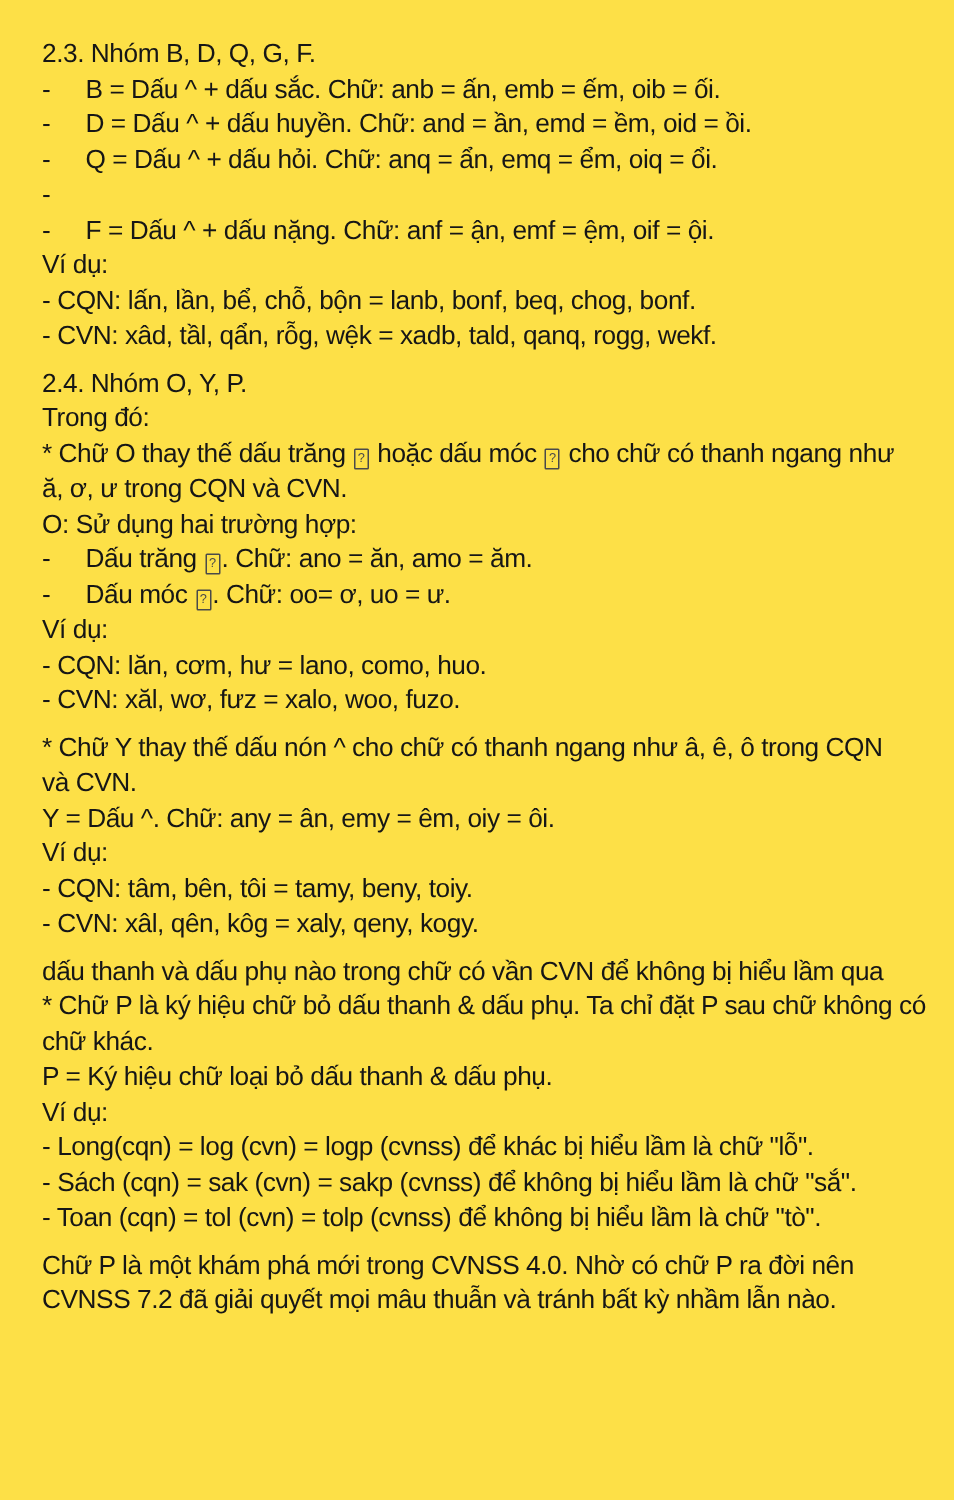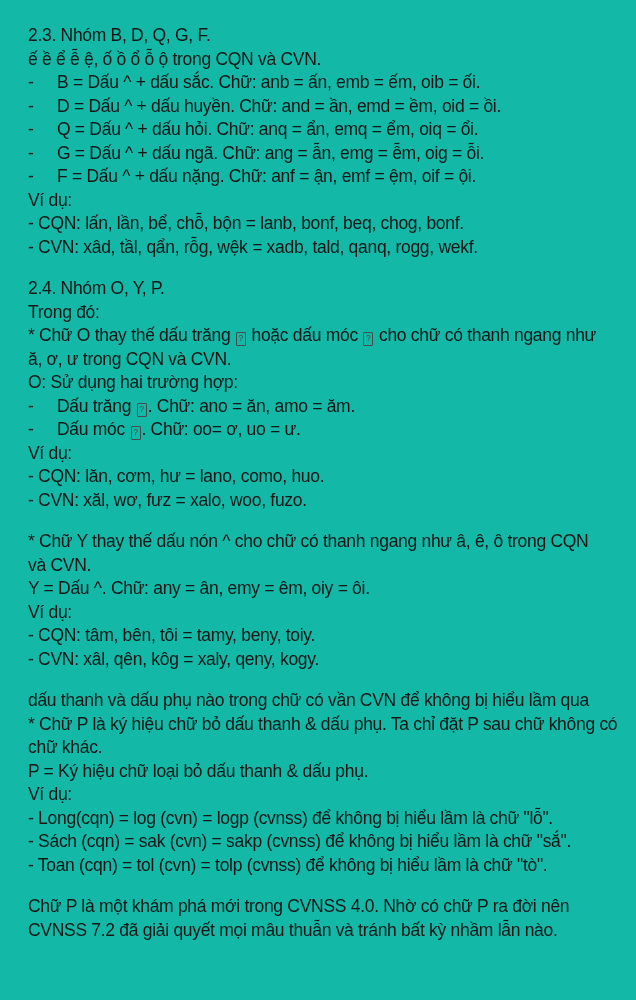--- a/index.html
+++ b/index.html
@@ -5,31 +5,31 @@
   html, body {
     margin: 0;
     padding: 0;
     background: #ffffff;
   }
   .page {
     position: relative;
     width: 636px;
     height: 1000px;
     box-sizing: border-box;
-    background: #14b8a6;
+    background: #fde047;
     overflow: hidden;
     padding: 24px 20px 0 28px;
     font-family: "Liberation Sans", sans-serif;
     font-size: 17.5px;
     line-height: 23.5px;
     letter-spacing: -0.3px;
     color: #161616;
   }
   .block + .block {
-    margin-top: 18px; 
+    margin-top: 8px; 
   }
   .line {
     white-space: pre;
     min-height: 23.5px;
   }
   .line.bullet {
     display: flex;
   }
   .line.bullet .dash {
     flex: 0 0 29px;
@@ -55,25 +55,24 @@
     margin: 0 1px;
   }
 </style>
 </head>
 <body>
 
 <div class="page">
   <div>
       <div class="block">
         <div class="line">2.3. Nhóm B, D, Q, G, F.</div>
-        <div class="line">ế ề ể ễ ệ, ố ồ ổ ỗ ộ trong CQN và CVN.</div>
         <div class="line bullet"><span class="dash">-</span><span class="content">B = Dấu ^ + dấu sắc. Chữ: anb = ấn, emb = ếm, oib = ối.</span></div>
         <div class="line bullet"><span class="dash">-</span><span class="content">D = Dấu ^ + dấu huyền. Chữ: and = ần, emd = ềm, oid = ồi.</span></div>
         <div class="line bullet"><span class="dash">-</span><span class="content">Q = Dấu ^ + dấu hỏi. Chữ: anq = ẩn, emq = ểm, oiq = ổi.</span></div>
-        <div class="line bullet"><span class="dash">-</span><span class="content">G = Dấu ^ + dấu ngã. Chữ: ang = ẫn, emg = ễm, oig = ỗi.</span></div>
+        <div class="line bullet"><span class="dash">-</span></div>
         <div class="line bullet"><span class="dash">-</span><span class="content">F = Dấu ^ + dấu nặng. Chữ: anf = ận, emf = ệm, oif = ội.</span></div>
         <div class="line">Ví dụ:</div>
         <div class="line">- CQN: lấn, lần, bể, chỗ, bộn = lanb, bonf, beq, chog, bonf.</div>
         <div class="line">- CVN: xâd, tầl, qẩn, rỗg, wệk = xadb, tald, qanq, rogg, wekf.</div>
       </div>
       <div class="block">
         <div class="line">2.4. Nhóm O, Y, P.</div>
         <div class="line">Trong đó:</div>
         <div class="line">* Chữ O thay thế dấu trăng <span class="tofu">?</span> hoặc dấu móc <span class="tofu">?</span> cho chữ có thanh ngang như</div>
         <div class="line">ă, ơ, ư trong CQN và CVN.</div>
@@ -91,21 +90,21 @@
         <div class="line">Ví dụ:</div>
         <div class="line">- CQN: tâm, bên, tôi = tamy, beny, toiy.</div>
         <div class="line">- CVN: xâl, qên, kôg = xaly, qeny, kogy.</div>
       </div>
       <div class="block">
         <div class="line">dấu thanh và dấu phụ nào trong chữ có vần CVN để không bị hiểu lầm qua</div>
         <div class="line">* Chữ P là ký hiệu chữ bỏ dấu thanh &amp; dấu phụ. Ta chỉ đặt P sau chữ không có</div>
         <div class="line">chữ khác.</div>
         <div class="line">P = Ký hiệu chữ loại bỏ dấu thanh &amp; dấu phụ.</div>
         <div class="line">Ví dụ:</div>
-        <div class="line">- Long(cqn) = log (cvn) = logp (cvnss) để không bị hiểu lầm là chữ "lỗ".</div>
+        <div class="line">- Long(cqn) = log (cvn) = logp (cvnss) để khác bị hiểu lầm là chữ "lỗ".</div>
         <div class="line">- Sách (cqn) = sak (cvn) = sakp (cvnss) để không bị hiểu lầm là chữ "sắ".</div>
         <div class="line">- Toan (cqn) = tol (cvn) = tolp (cvnss) để không bị hiểu lầm là chữ "tò".</div>
       </div>
       <div class="block">
         <div class="line">Chữ P là một khám phá mới trong CVNSS 4.0. Nhờ có chữ P ra đời nên</div>
         <div class="line">CVNSS 7.2 đã giải quyết mọi mâu thuẫn và tránh bất kỳ nhầm lẫn nào.</div>
       </div>
     </div>
 </div>
 

